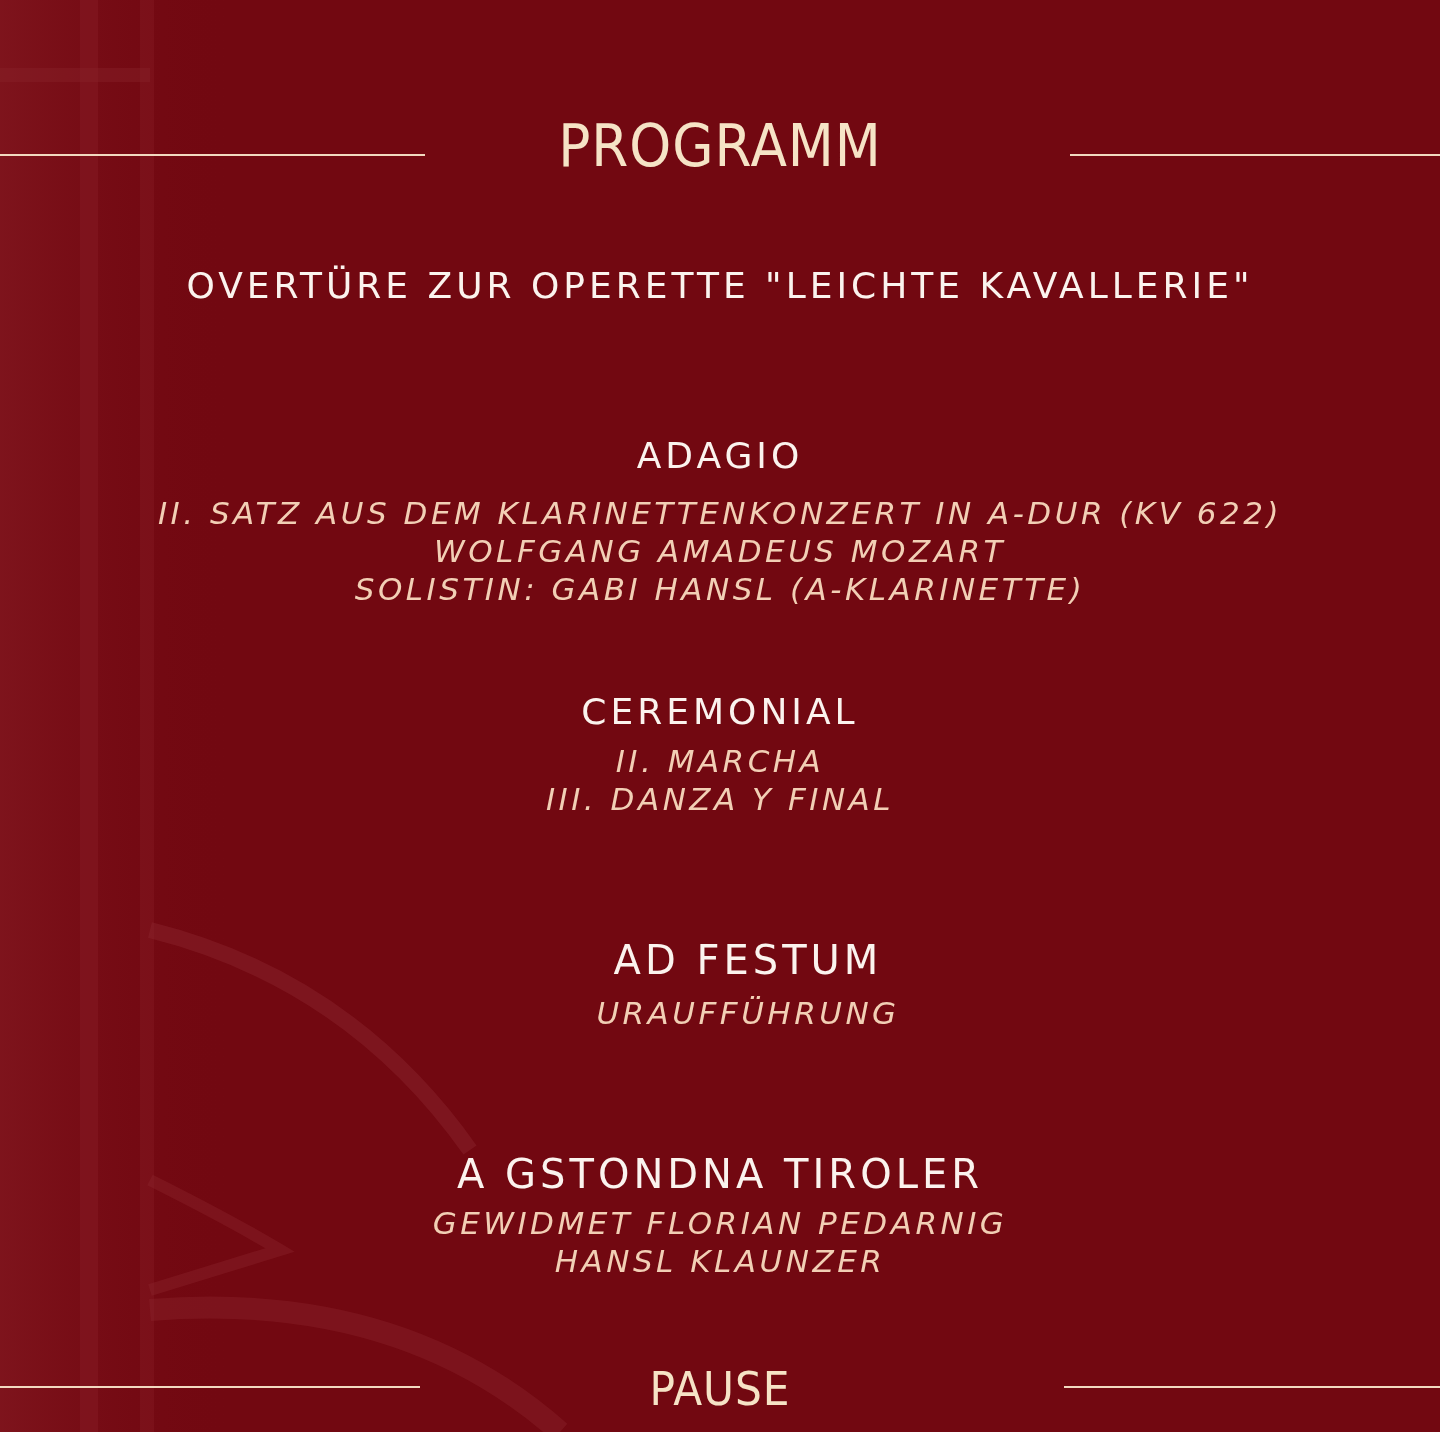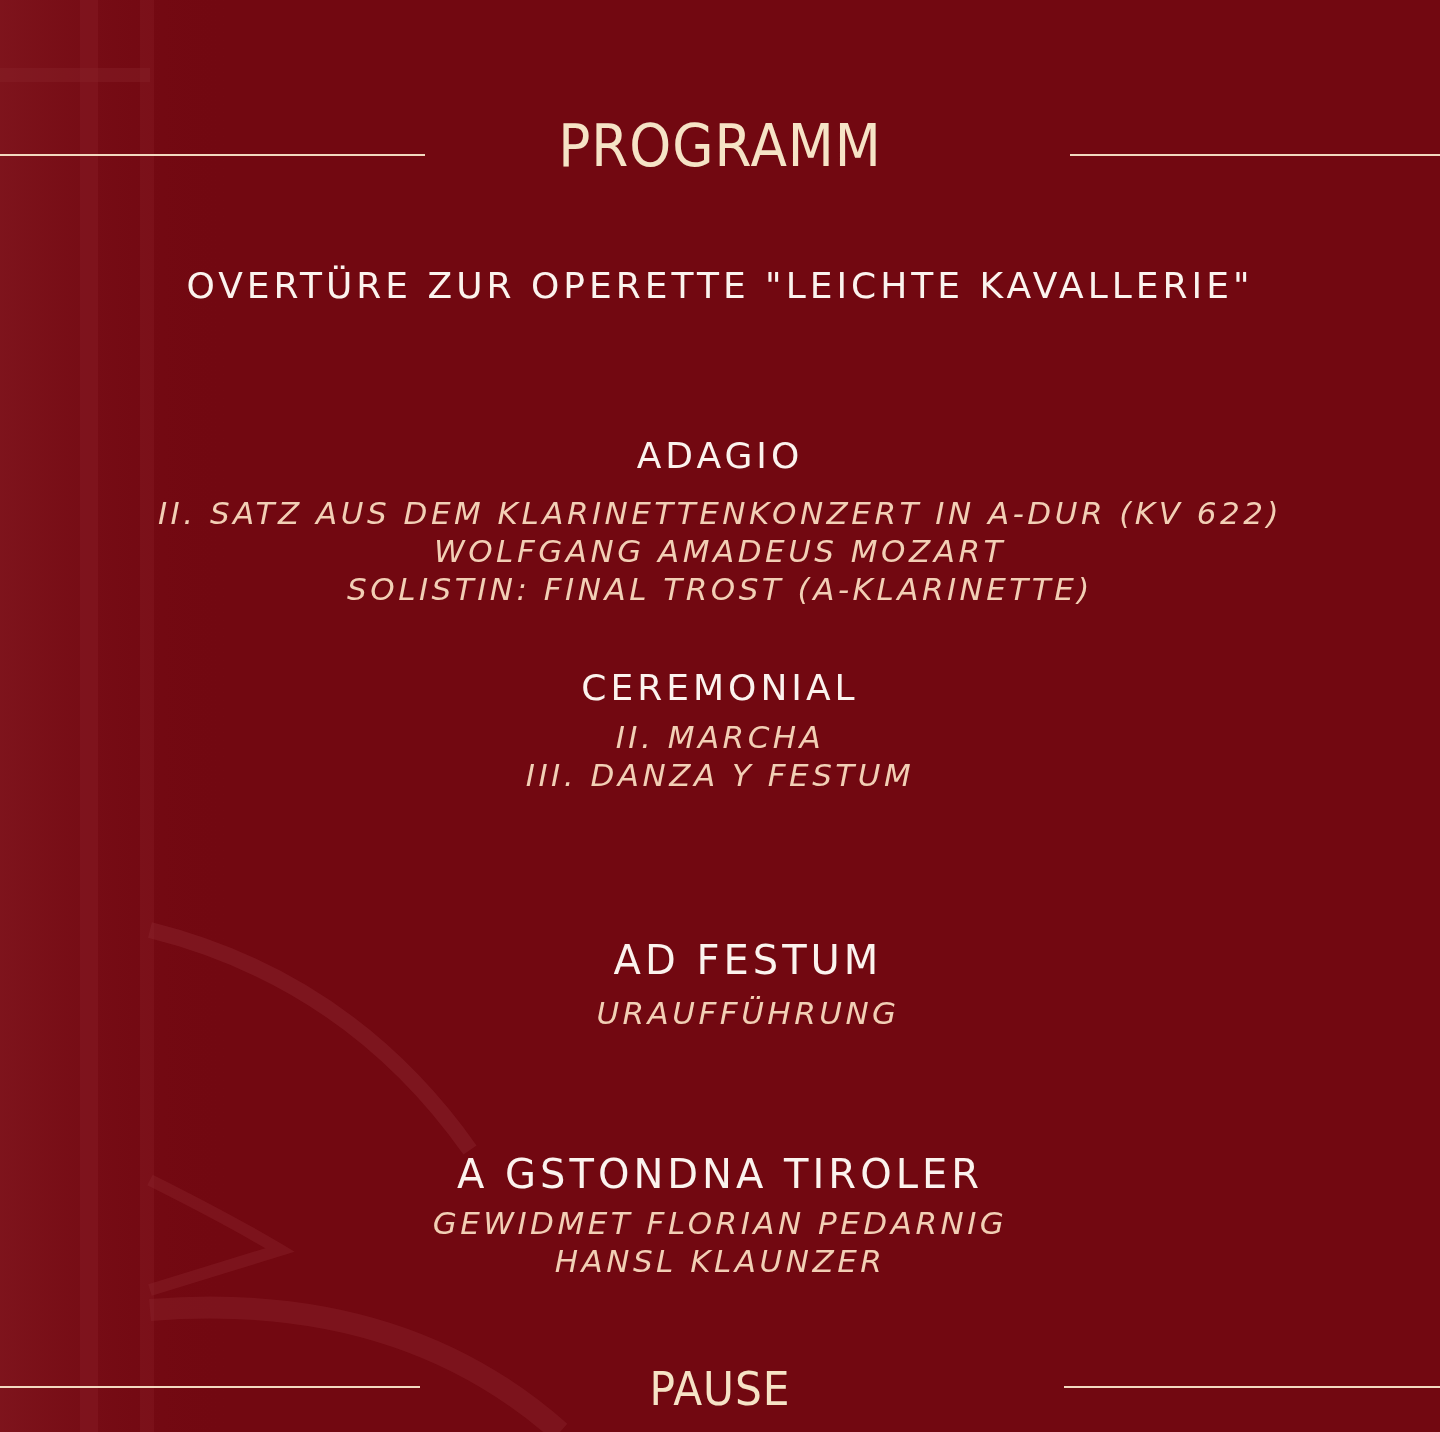--- a/index.html
+++ b/index.html
@@ -54,27 +54,27 @@
 <div class="heading" style="top:112px;">PROGRAMM</div>
 
 <div class="piece" style="top:264px;">
   <div class="piece-title">OVERTÜRE ZUR OPERETTE "LEICHTE KAVALLERIE"</div>
 </div>
 
 <div class="piece" style="top:434px;">
   <div class="piece-title">ADAGIO</div>
   <div class="piece-line" style="margin-top:16px;">II. SATZ AUS DEM KLARINETTENKONZERT IN A-DUR (KV 622)</div>
   <div class="piece-line">WOLFGANG AMADEUS MOZART</div>
-  <div class="piece-line">SOLISTIN: FINAL TROST (A-KLARINETTE)</div>
+  <div class="piece-line">SOLISTIN: GABI HANSL (A-KLARINETTE)</div>
 </div>
 
-<div class="piece" style="top:666px;">
+<div class="piece" style="top:690px;">
   <div class="piece-title">CEREMONIAL</div>
   <div class="piece-line" style="margin-top:8px;">II. MARCHA</div>
-  <div class="piece-line">III. DANZA Y FESTUM</div>
+  <div class="piece-line">III. DANZA Y FINAL</div>
 </div>
 
 <div class="piece" style="top:938px;padding-left:28px;">
   <div class="piece-title" style="font-size:40px;">AD FESTUM</div>
   <div class="piece-line" style="margin-top:12px;text-align:center;">URAUFFÜHRUNG</div>
 </div>
 
 <div class="piece" style="top:1152px;">
   <div class="piece-title" style="font-size:40px;">A GSTONDNA TIROLER</div>
   <div class="piece-line" style="margin-top:8px;">GEWIDMET FLORIAN PEDARNIG</div>

